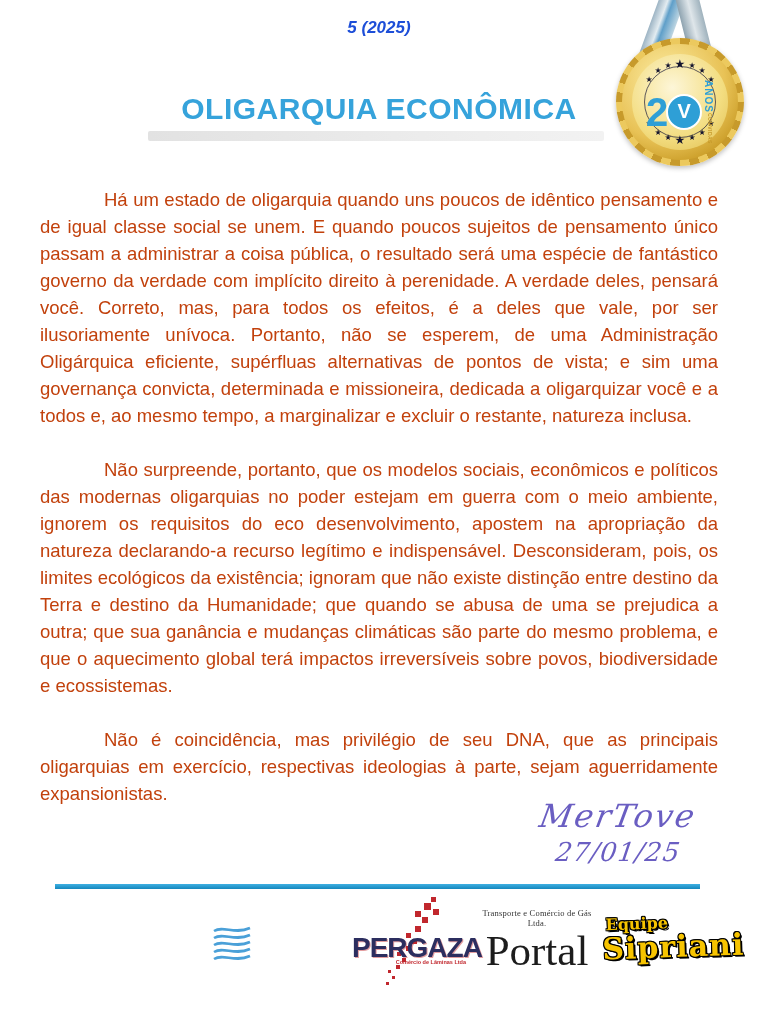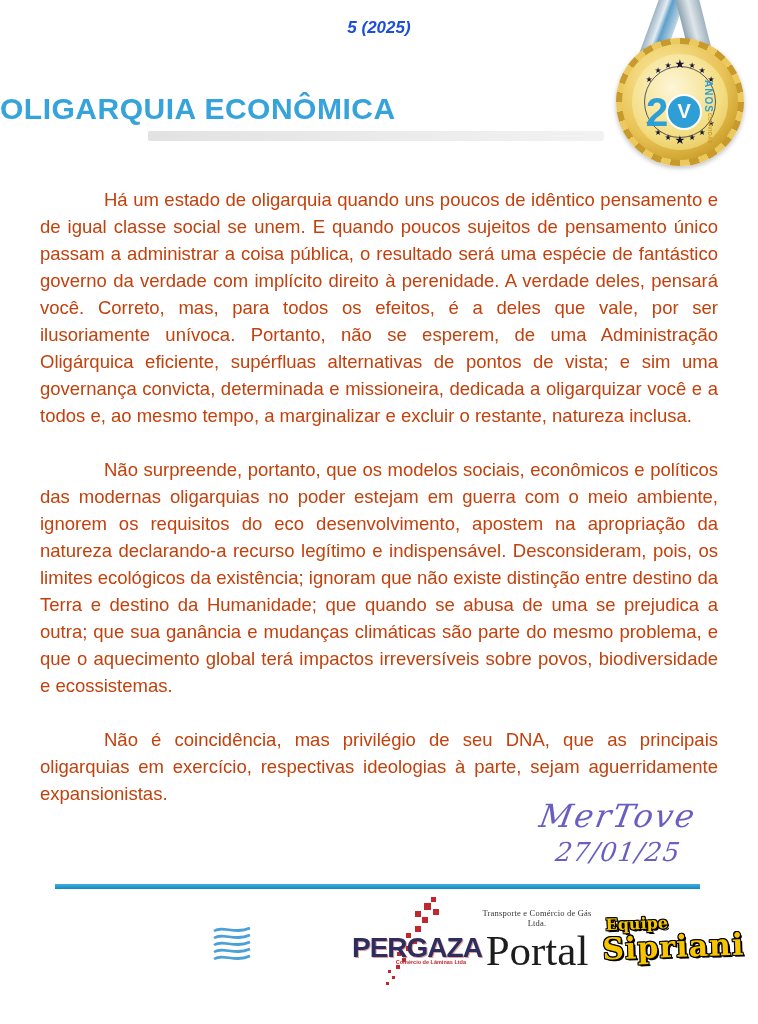--- a/index.html
+++ b/index.html
@@ -2,21 +2,21 @@
 <html><head>
 <meta charset="utf-8">
 <style>
   html,body{margin:0;padding:0;background:#fff;}
   .page{position:relative;width:758px;height:1024px;background:#ffffff;overflow:hidden;
         font-family:"Liberation Sans",sans-serif;}
 
   
   .issue{position:absolute;top:18px;left:0;width:758px;text-align:center;
          font-size:17px;font-weight:bold;font-style:italic;color:#1d4ed8;}
-  .title{position:absolute;top:92px;left:0;width:758px;text-align:left;
+  .title{position:absolute;top:92px;left:0;width:758px;text-align:center;
          font-size:30px;font-weight:bold;color:#36a3db;letter-spacing:.5px;}
   .title-bar{position:absolute;top:131px;left:148px;width:456px;height:10px;border-radius:2px;
          background:linear-gradient(to right,#e2e2e2,#ececec 60%,#f2f2f2);}
 
   
   .medal{position:absolute;top:0;right:4px;width:148px;height:170px;}
   .ribbon{position:absolute;top:-20px;border-radius:2px;}
   .ribbon.a{left:44px;width:25px;height:92px;transform:rotate(20deg);
       background:linear-gradient(90deg,#9db4c4,#e3ecf1 35%,#5f9fc9 55%,#bfd6e2);}
   .ribbon.b{left:76px;width:23px;height:88px;transform:rotate(-14deg);

